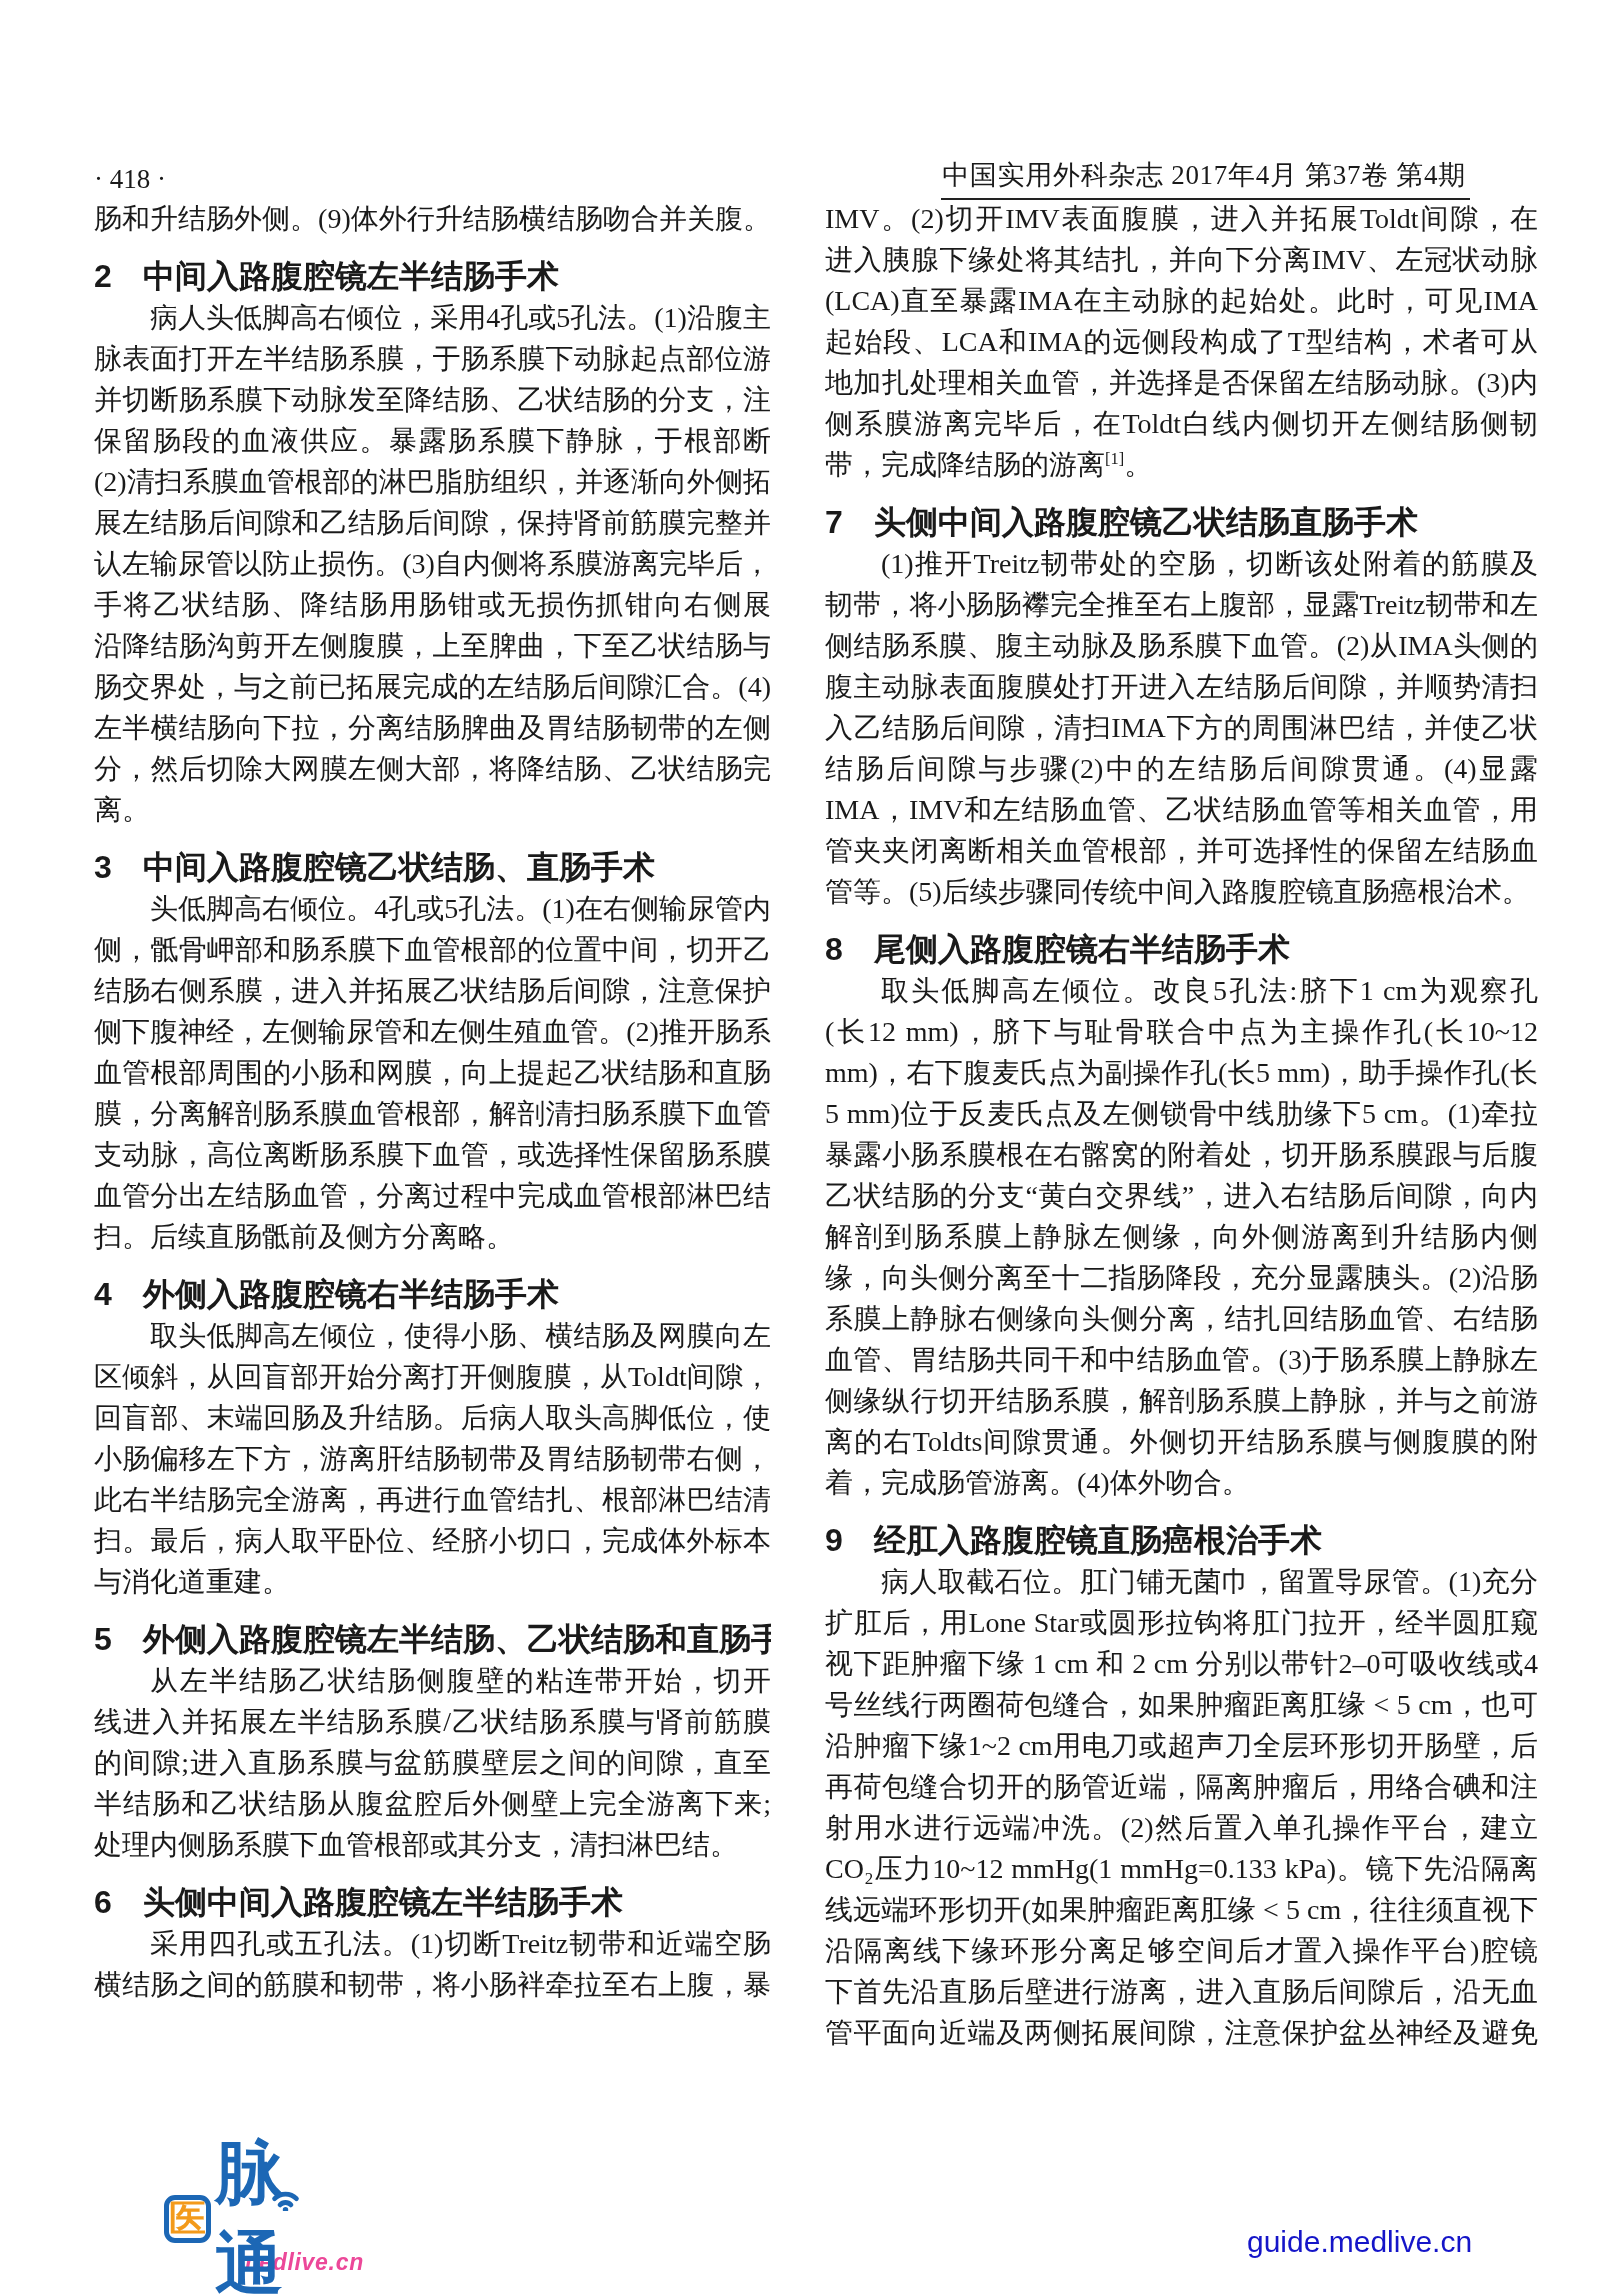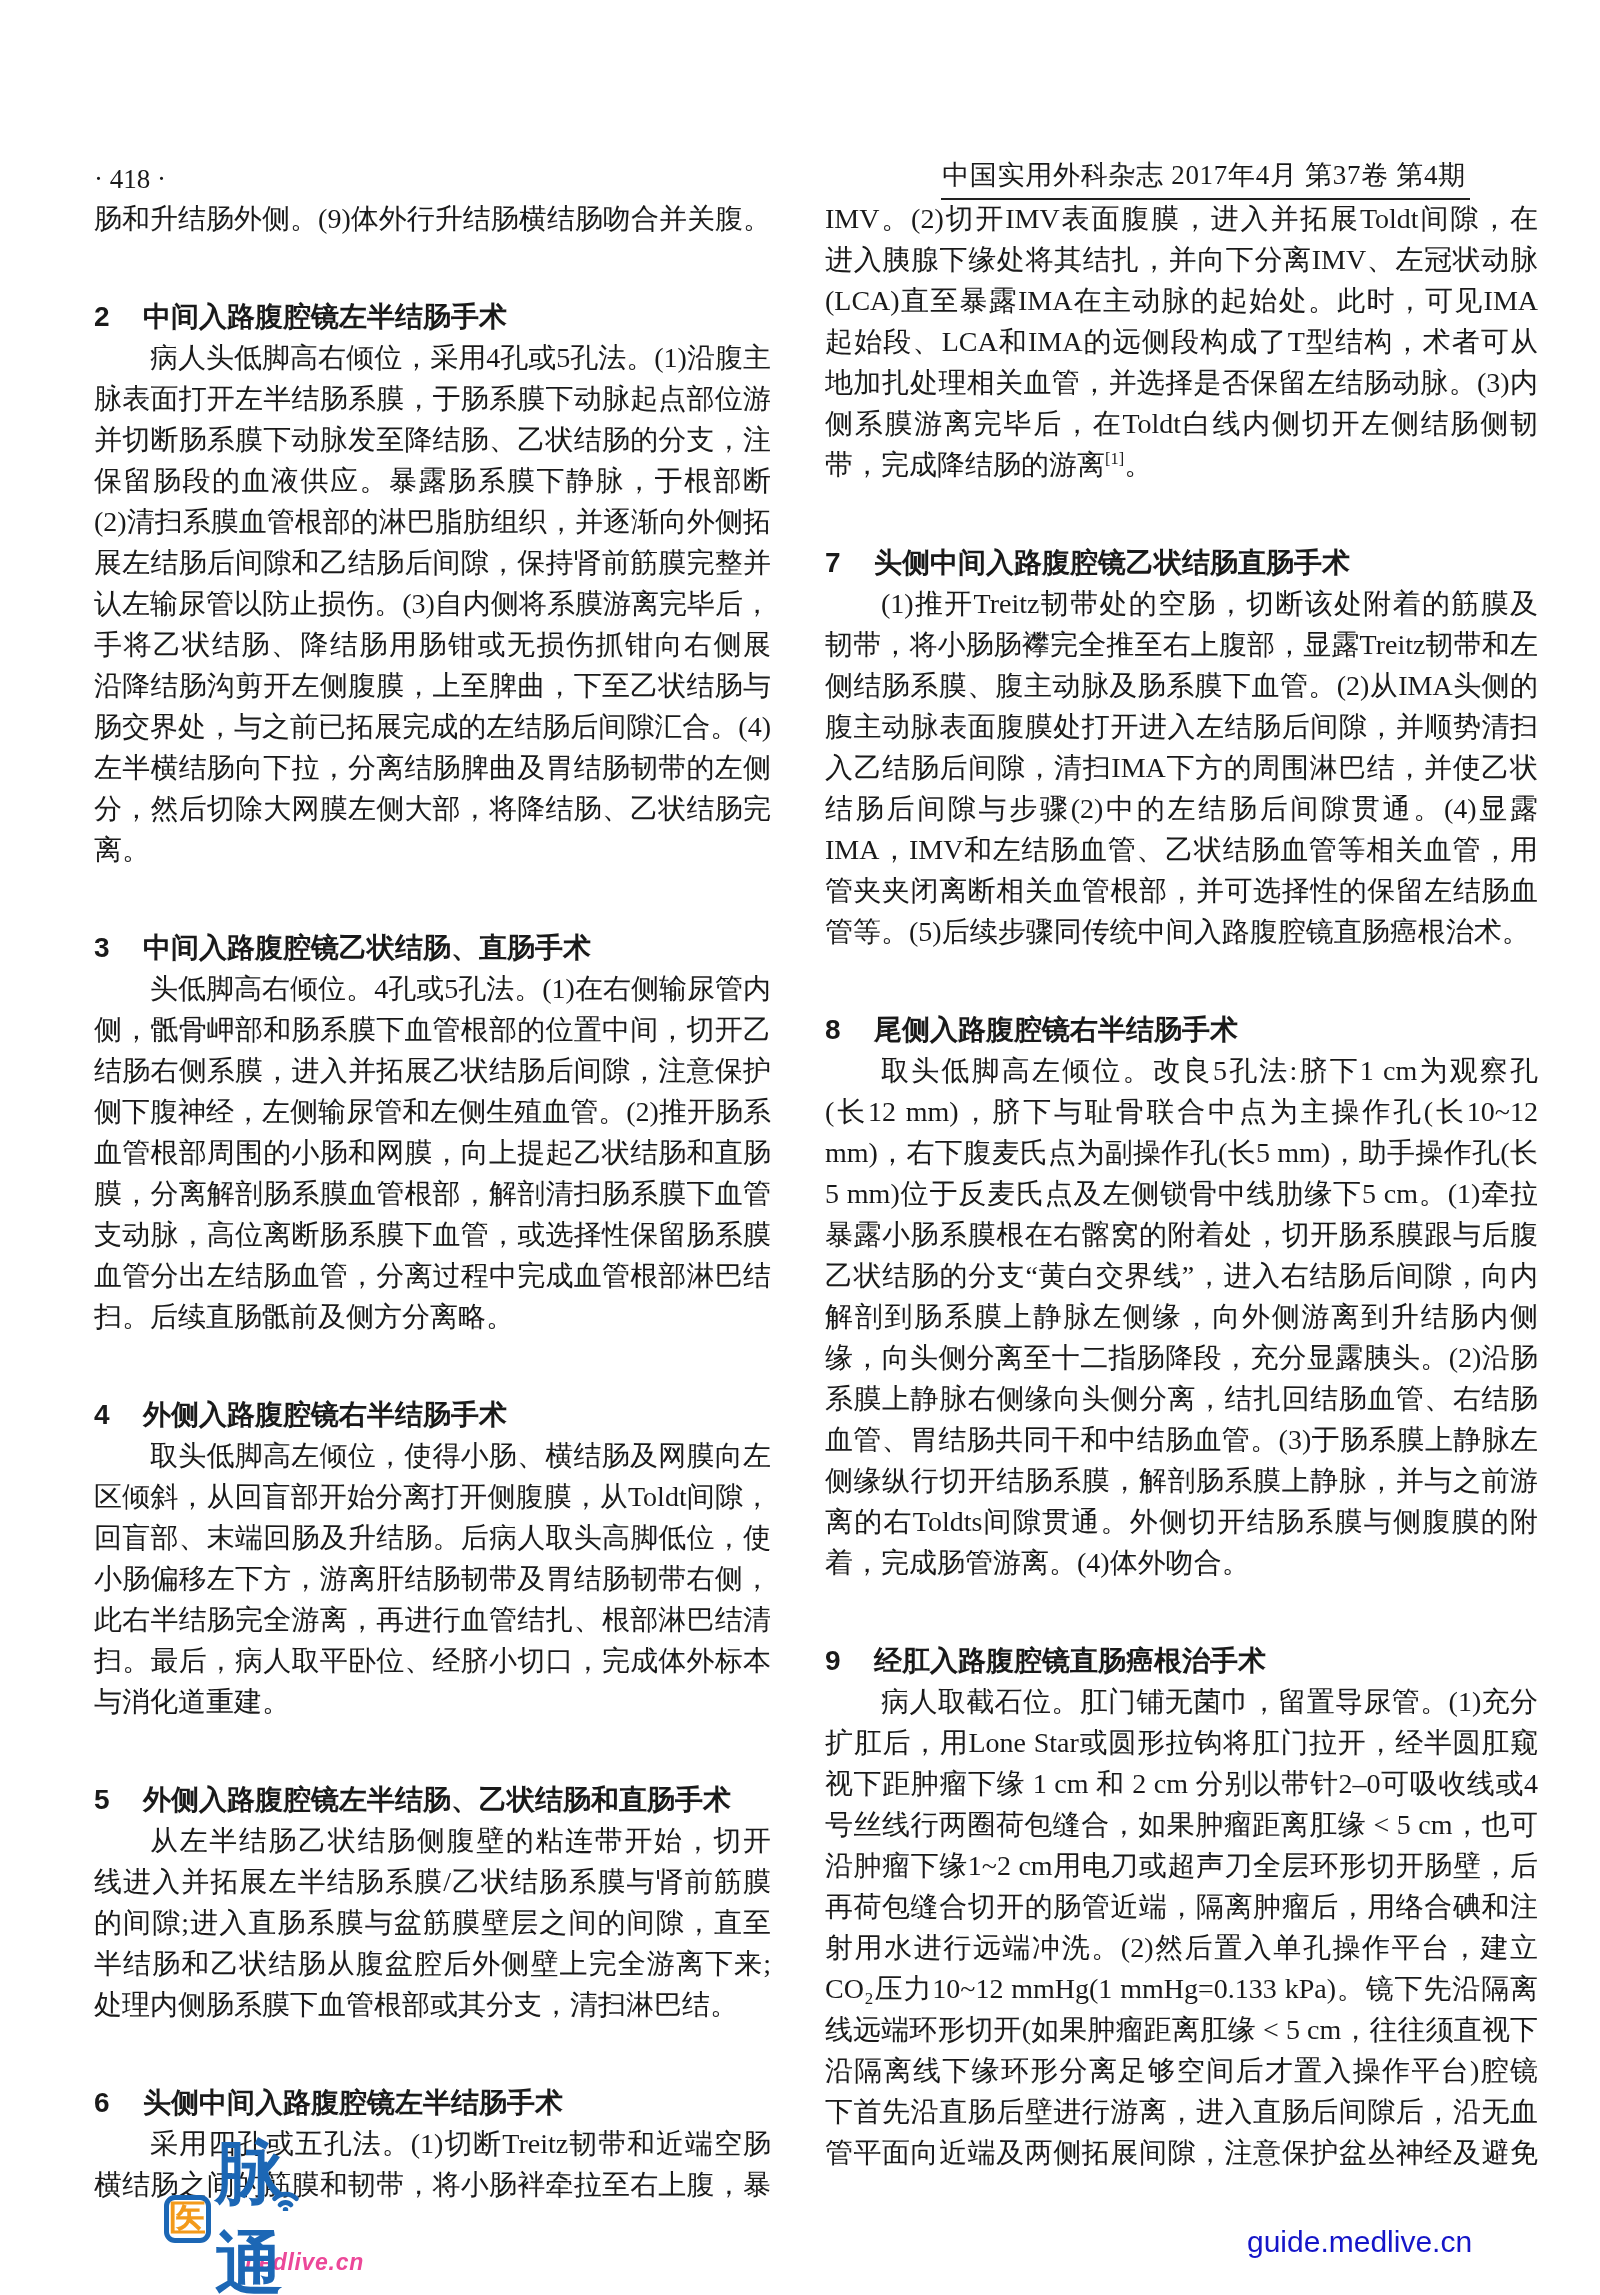--- a/index.html
+++ b/index.html
@@ -28,23 +28,23 @@
   .line{
     height:41px;line-height:41px;
     font-size:28px;
     overflow:hidden;
     text-justify:inter-character;
   }
   .line.fill{text-align:justify;text-align-last:justify;}
   .line.indent{text-indent:56px;}
   .line sup{font-size:16.4px;line-height:0;vertical-align:super;}
   .heading{
-    height:41px;line-height:41px;margin-top:57px;
+    height:41px;line-height:41px;margin-top:17px;
     font-family:"Liberation Sans","DejaVu Sans",sans-serif;
-    font-weight:bold;font-size:28px;
+    font-weight:bold;font-size:32px;
     white-space:nowrap;overflow:hidden;
   }
   .heading .hnum{display:inline-block;min-width:49px;}
   
   .medlive-logo{
     position:absolute;left:164px;top:2189px;width:178px;height:86px;
     font-family:"Liberation Sans","DejaVu Sans",sans-serif;
   }
   .logo-row{display:flex;align-items:center;position:relative;height:59px;}
   .logo-box{

